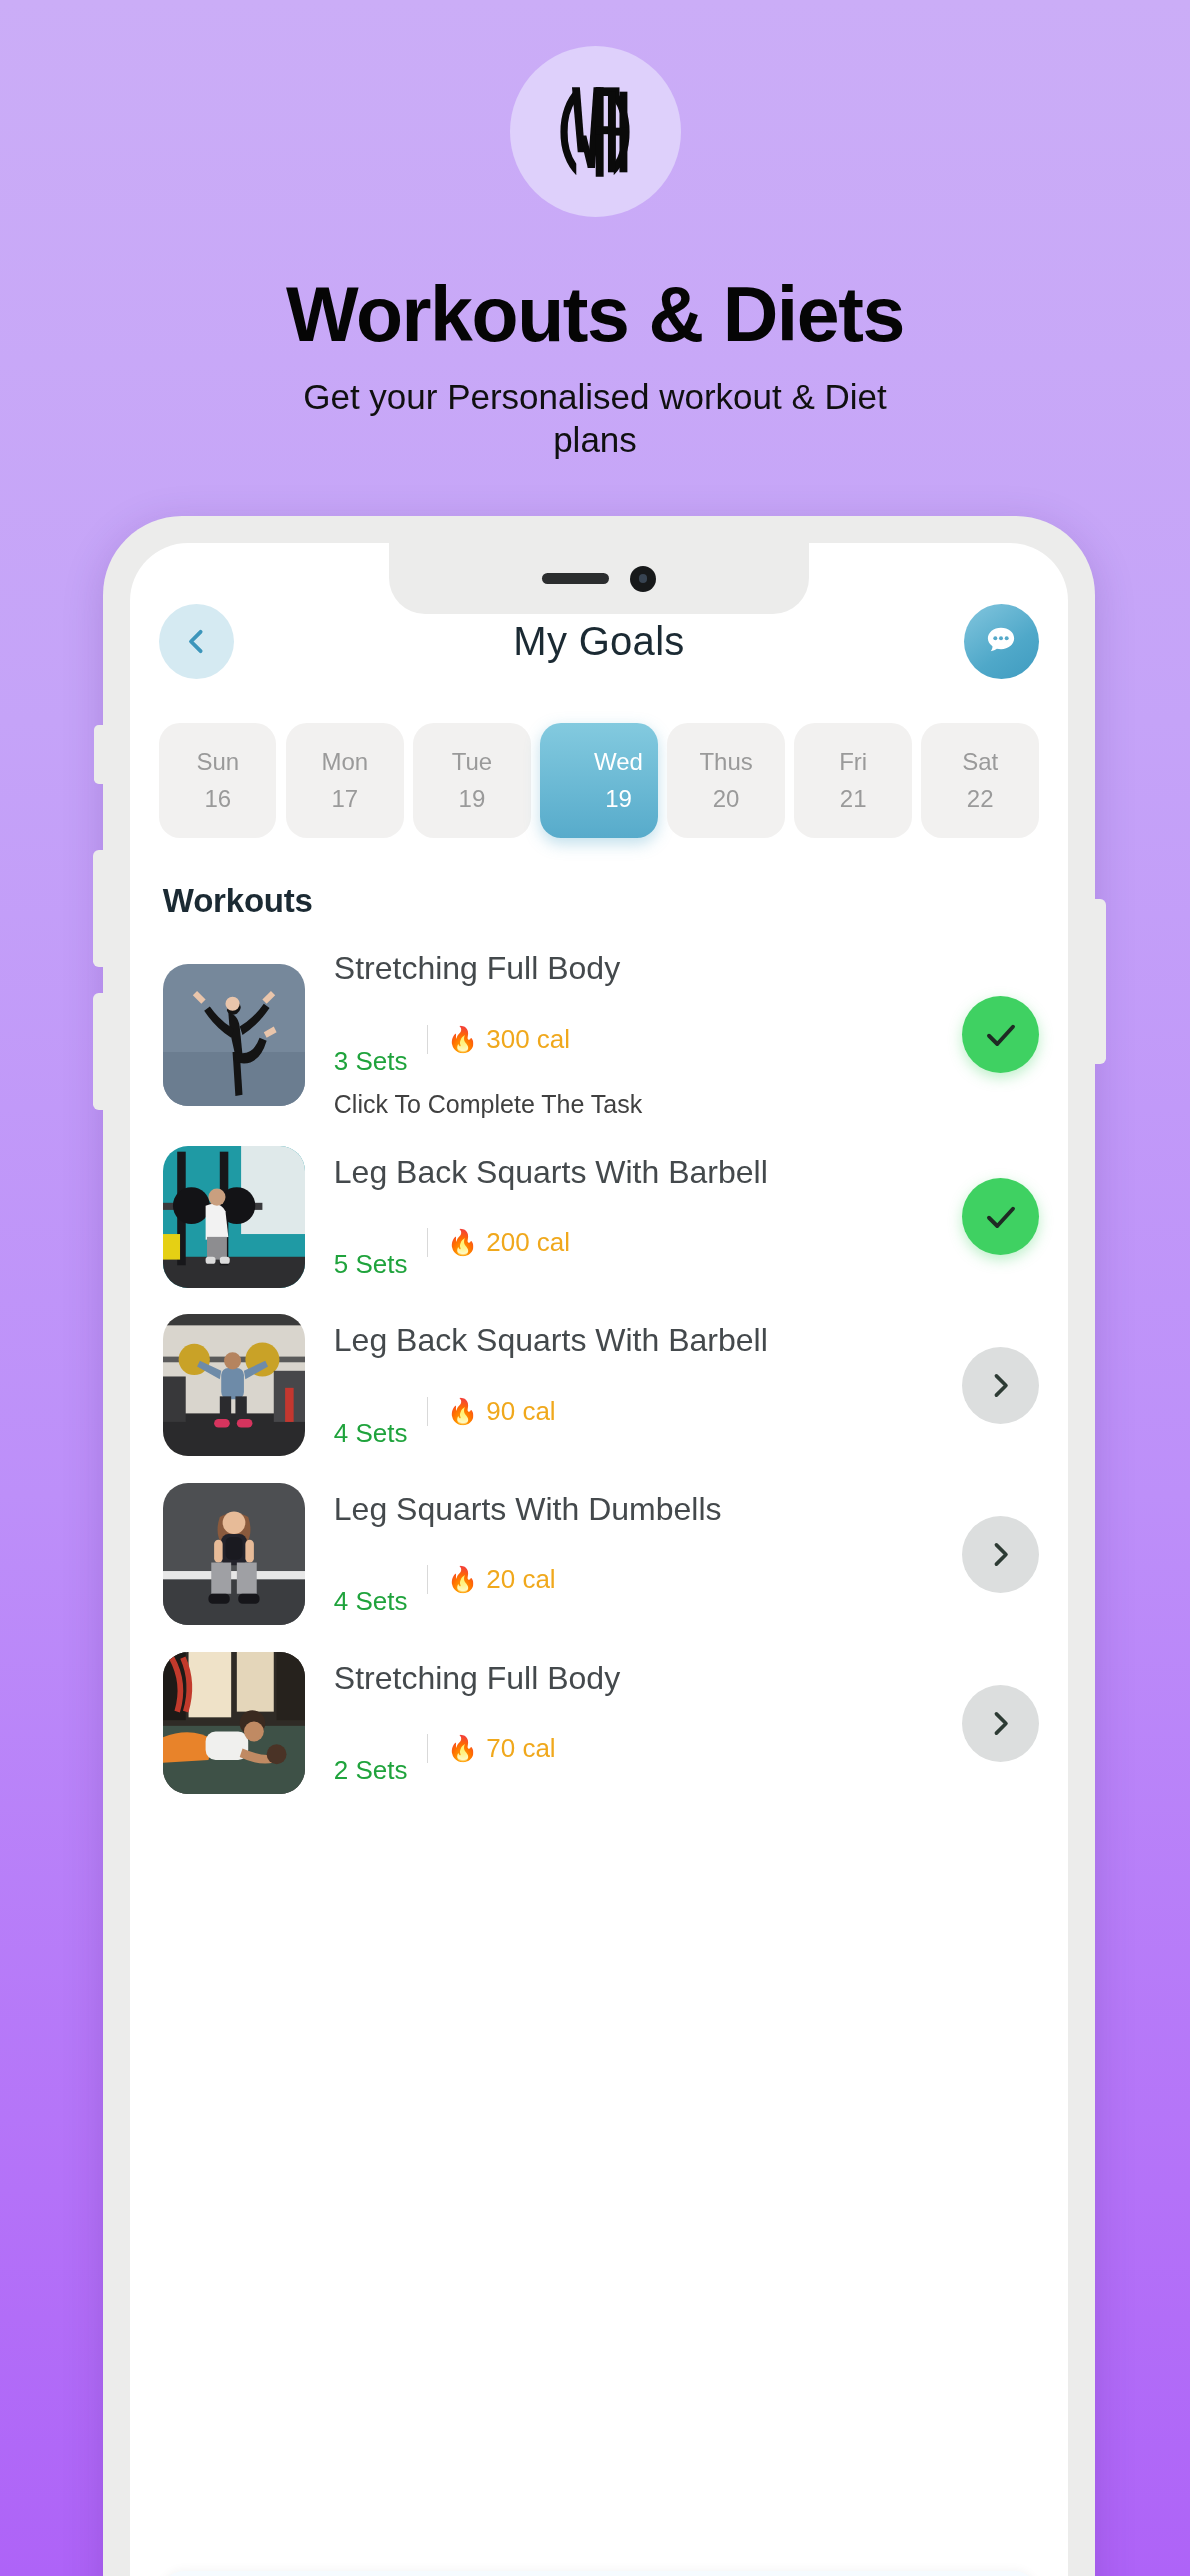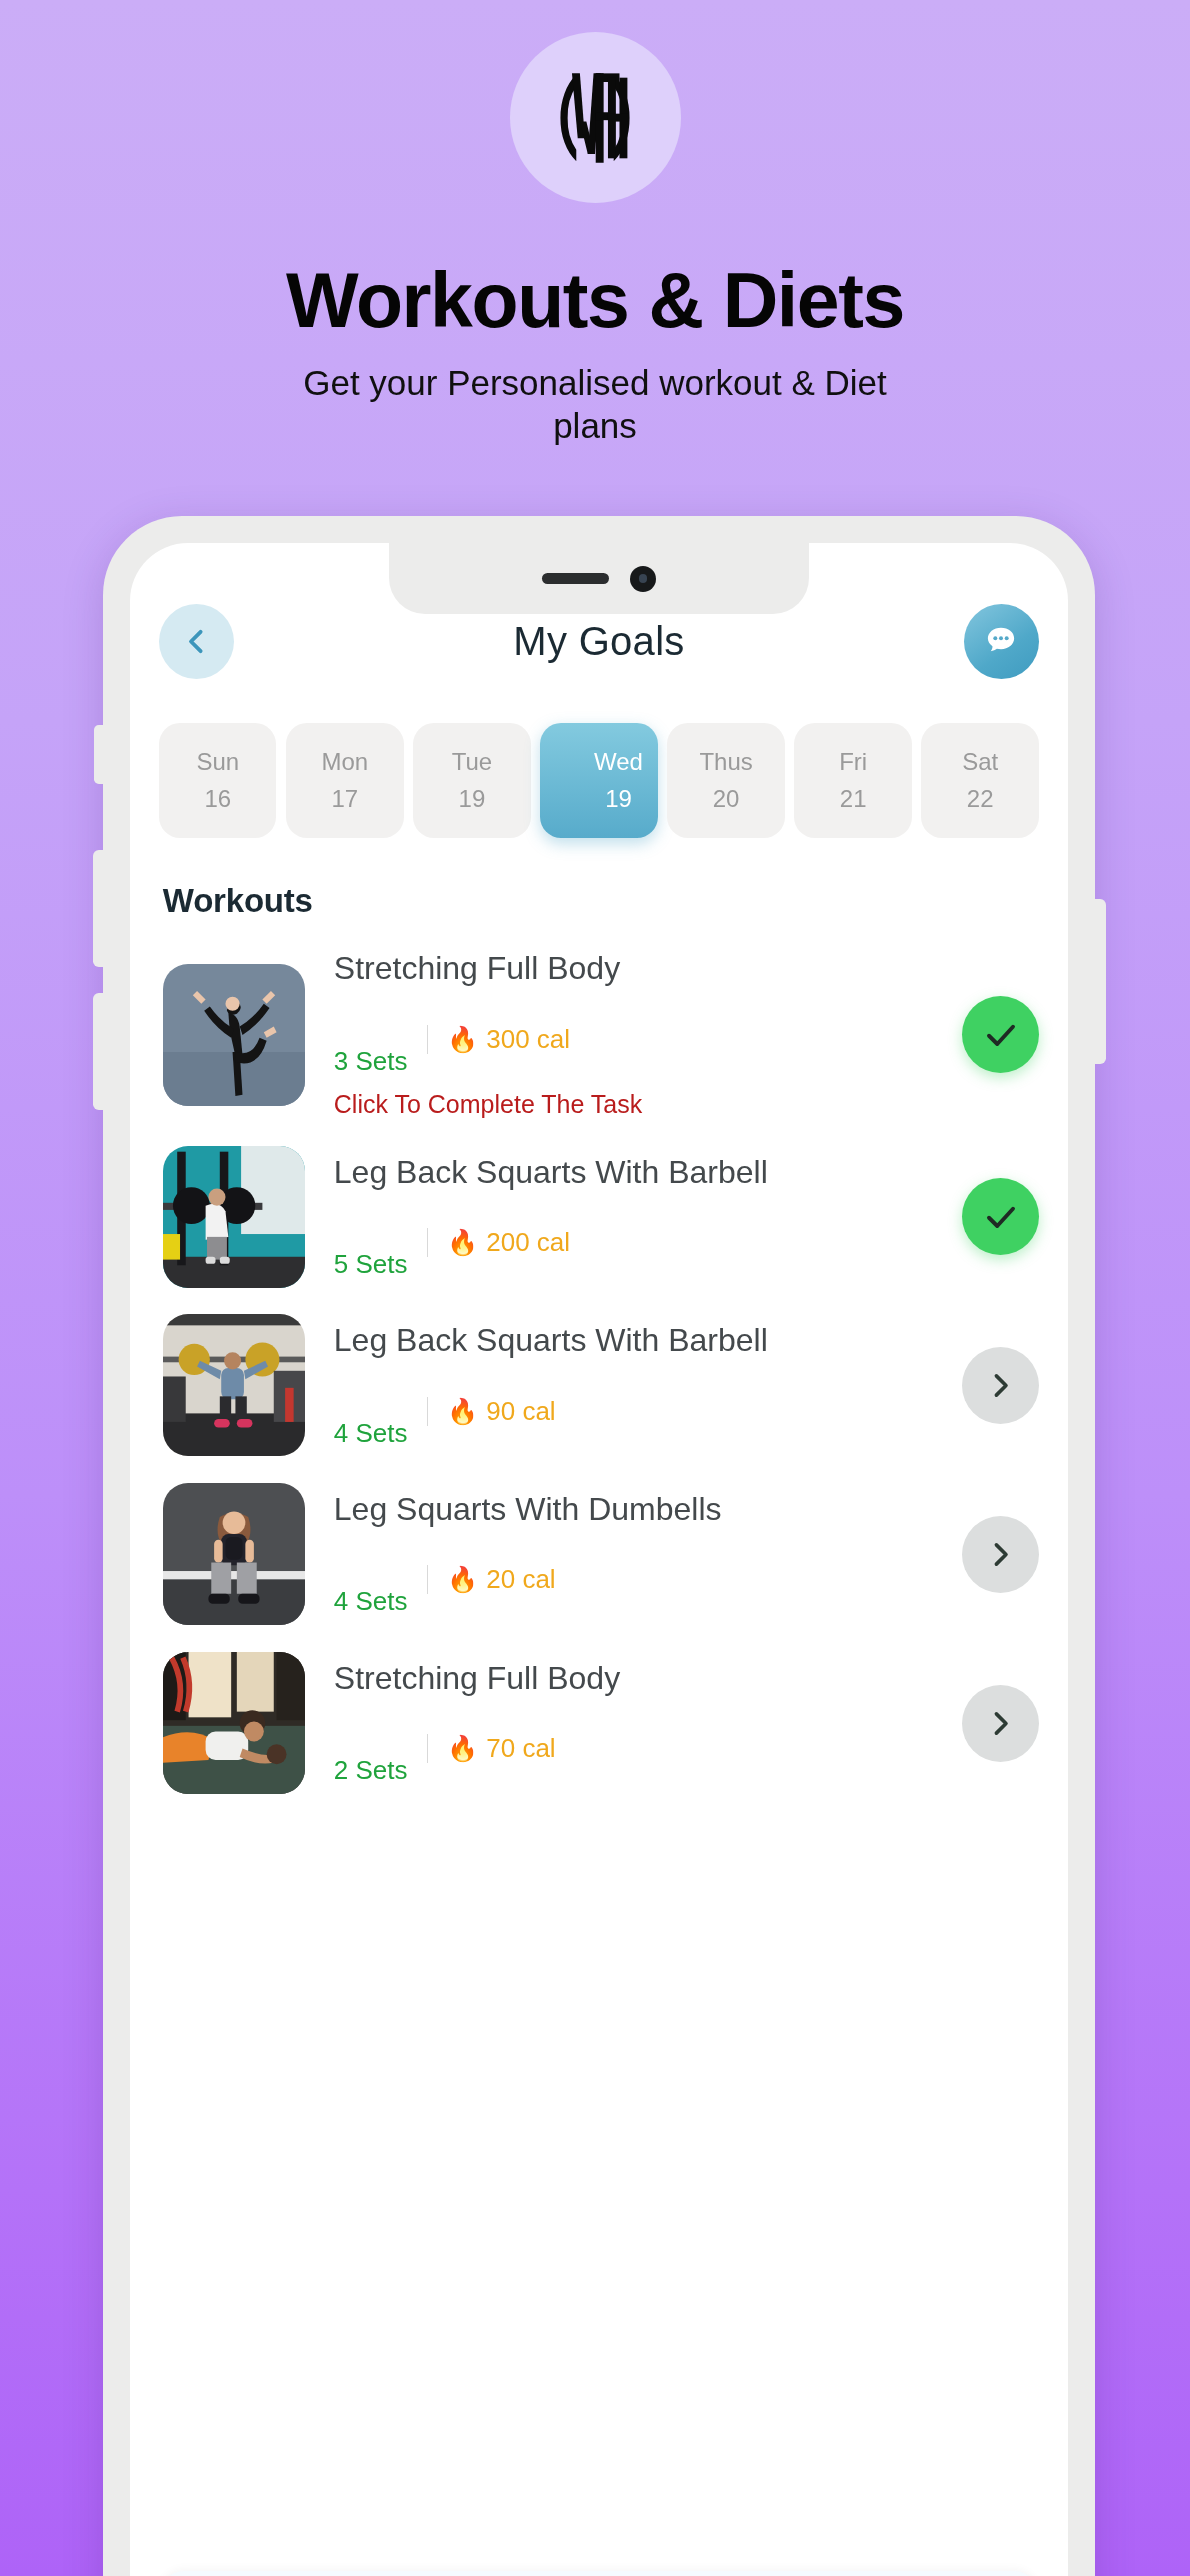--- a/index.html
+++ b/index.html
@@ -5,21 +5,21 @@
   * { margin:0; padding:0; box-sizing:border-box; }
   html,body { width:1190px; height:2576px; }
   body {
     font-family:"Liberation Sans", sans-serif;
     background:linear-gradient(180deg,#cbadf7 0%, #c5a3f8 28%, #bd8ff9 58%, #b472f8 85%, #ae63f7 100%);
     overflow:hidden;
     position:relative;
   }
 
   
-  .hero { width:100%; text-align:center; padding-top:32px; }
+  .hero { width:100%; text-align:center; padding-top:46px; }
   .logo-badge {
     width:171px; height:171px; margin:0 auto;
     border-radius:50%;
     background:#ded0fb;
     display:flex; align-items:center; justify-content:center;
   }
   .logo-badge svg { display:block; }
 
   .hero-title {
     margin-top:59px;
@@ -143,21 +143,21 @@
     flex:0 0 auto; overflow:hidden; position:relative;
   }
   .w-thumb svg { display:block; width:100%; height:100%; }
   .w-body { flex:1 1 auto; min-width:0; }
   .w-name { font-size:32px; color:#44494c; font-weight:400; line-height:1.18; }
   .w-meta { margin-top:13.4px; display:flex; align-items:center; gap:0; font-size:26px; }
   .w-sets { color:#1fa33c; font-weight:500;margin-top:44px; }
   .w-divider { width:1.9px; height:29px; background:#d9d9d9; margin:0 19px; }
   .w-flame { margin-right:7.7px; font-size:25px; line-height:1; }
   .w-cal { color:#f0a81c; font-weight:500; }
-  .w-hint { margin-top:13.4px; font-size:25px; color:#b91c1c; font-weight:400; }
+  .w-hint { margin-top:13.4px; font-size:25px; color:#404040; font-weight:400; }
 
   .w-action { flex:0 0 auto; width:77px; height:77px; border-radius:50%;
               display:flex; align-items:center; justify-content:center; }
   .act-done { background:#3fd162; box-shadow:0 4.8px 13.4px rgba(63,209,98,.35); }
   .act-next { background:#dcdede; }
 
   
   .bottom-peek {
     position:absolute; left:29px; right:29px; bottom:0;
     height:44px; border-radius:25px 25px 0 0;

